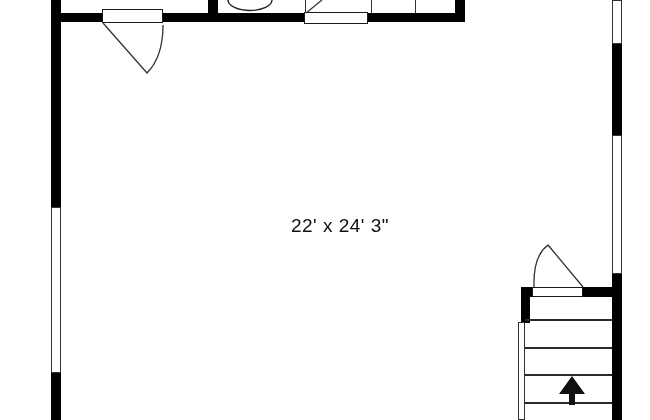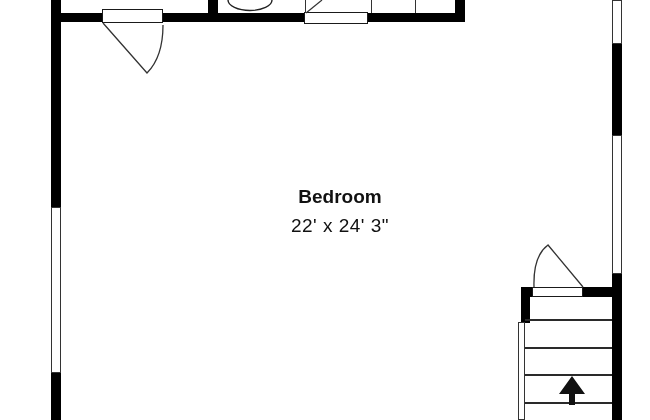--- a/index.html
+++ b/index.html
@@ -66,16 +66,15 @@
 
     <path d="M306,13 L322,0" stroke="#333333" stroke-width="1.2" fill="none"></path>
 
     <path d="M103,23 L147,73 Q163,57 163,25" stroke="#333333" stroke-width="1.3" fill="none"></path>
 
     <path d="M583,287 L548,245 Q533,256 534,287" stroke="#333333" stroke-width="1.3" fill="none"></path>
 
     <path d="M572,376 L559,394 L569,394 L569,405 L575,405 L575,394 L585,394 Z" fill="#111111"></path>
   </svg>
 
-  <div class="room-label">Bedroom</div>
   <div class="room-dims">22' x 24' 3"</div>
 
 </div>
 
 </body></html>

